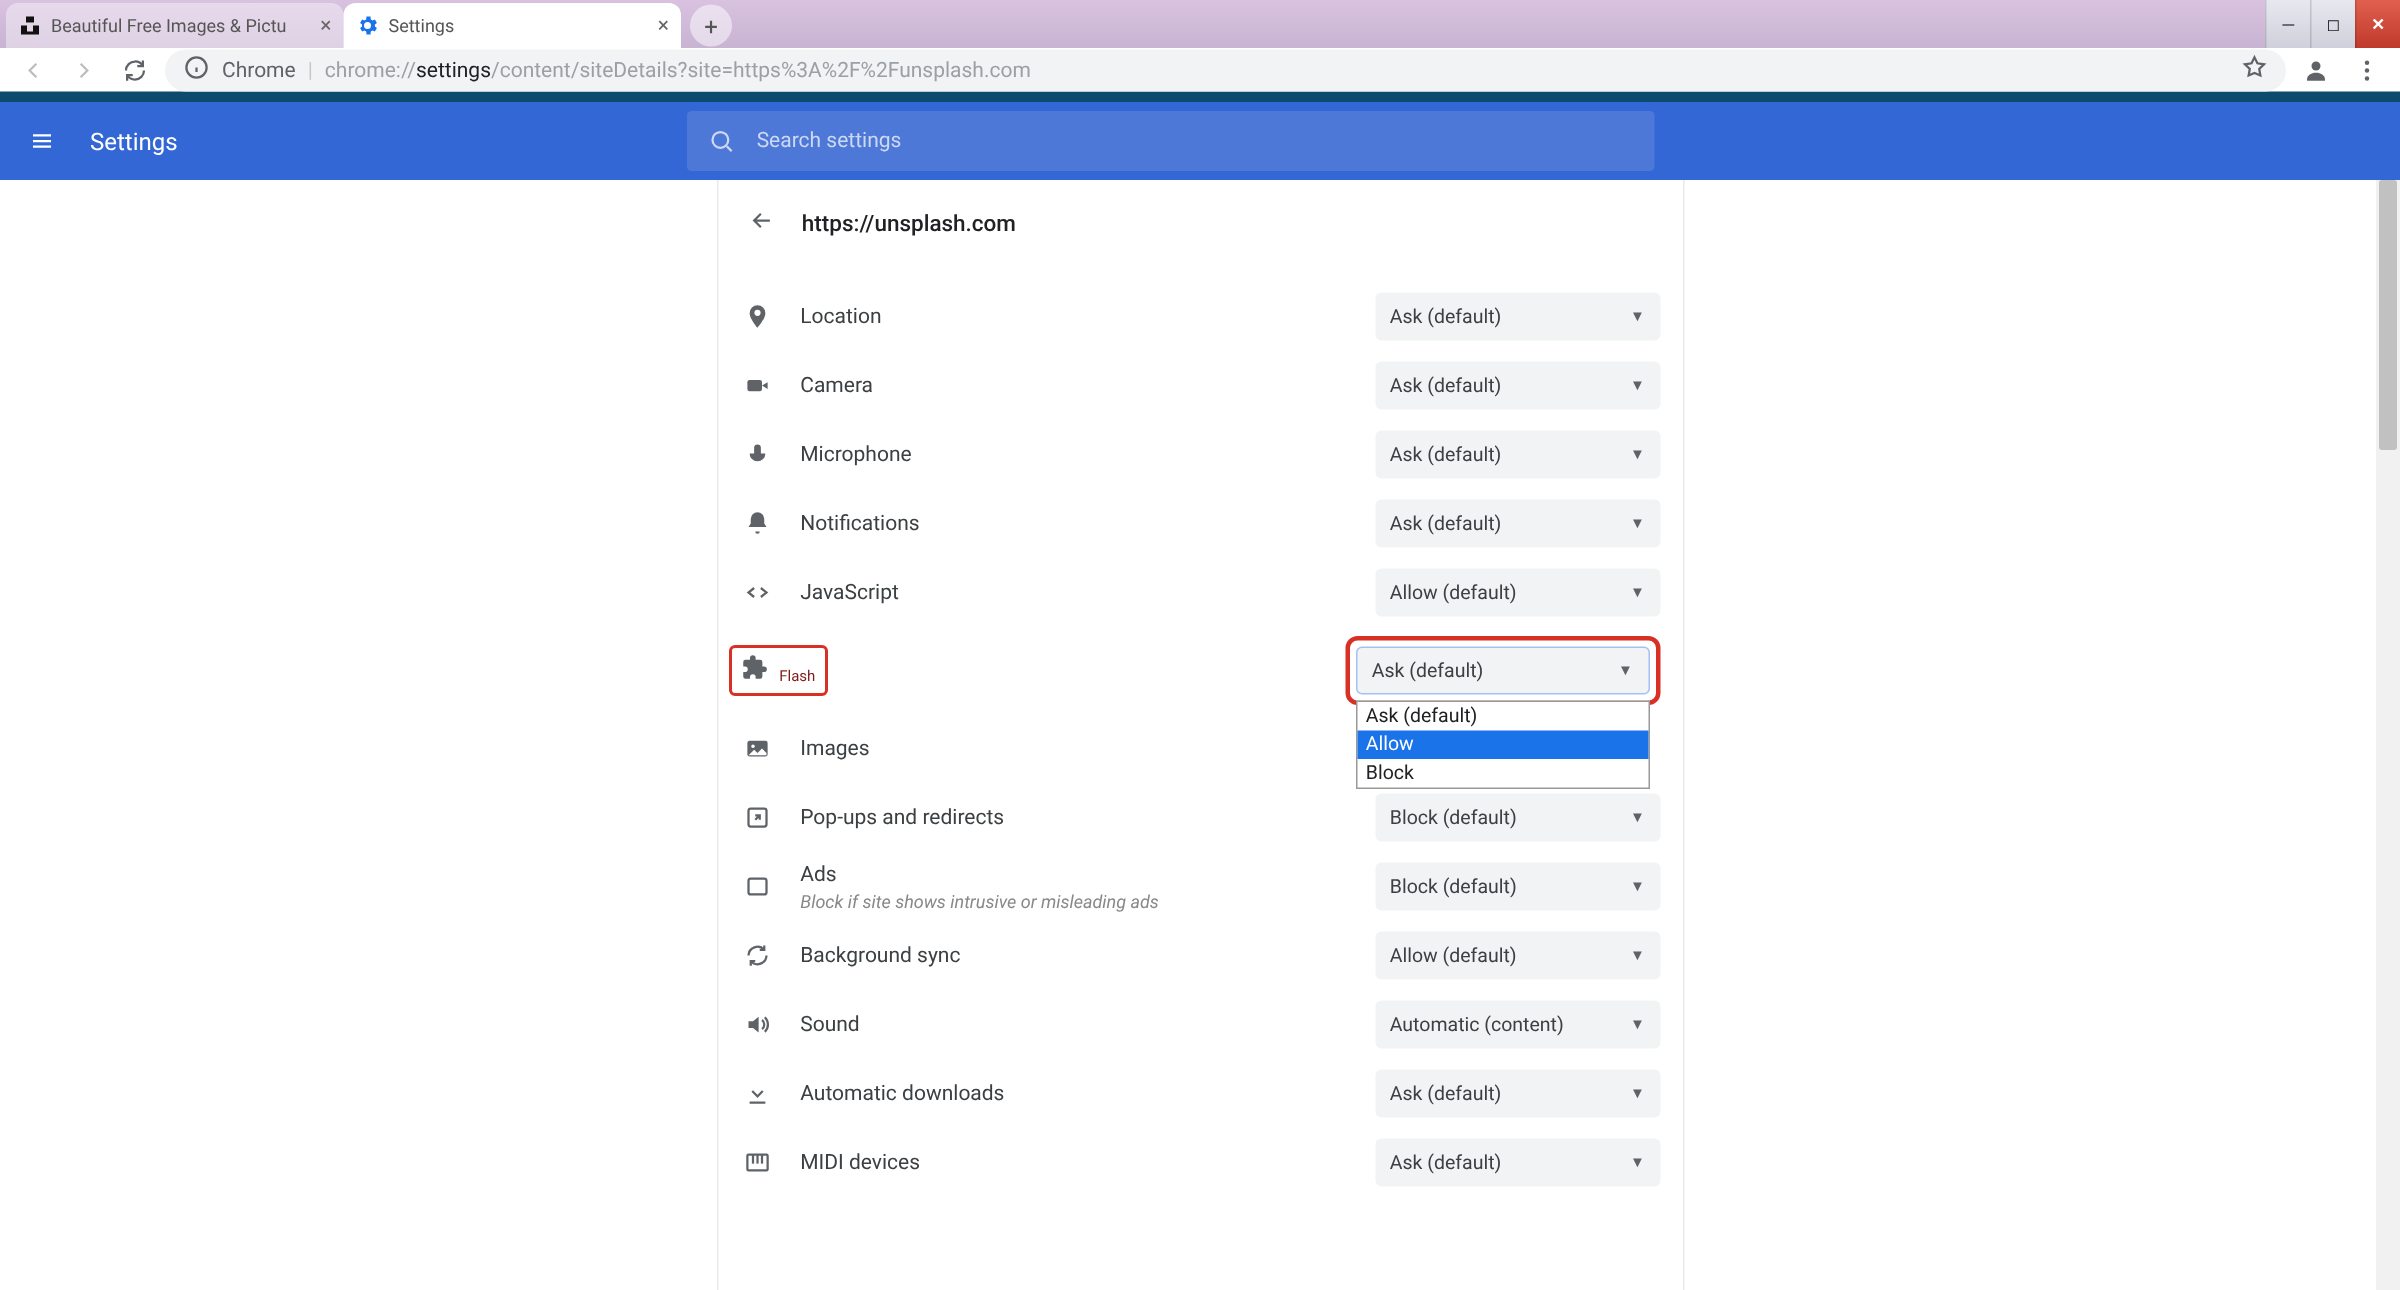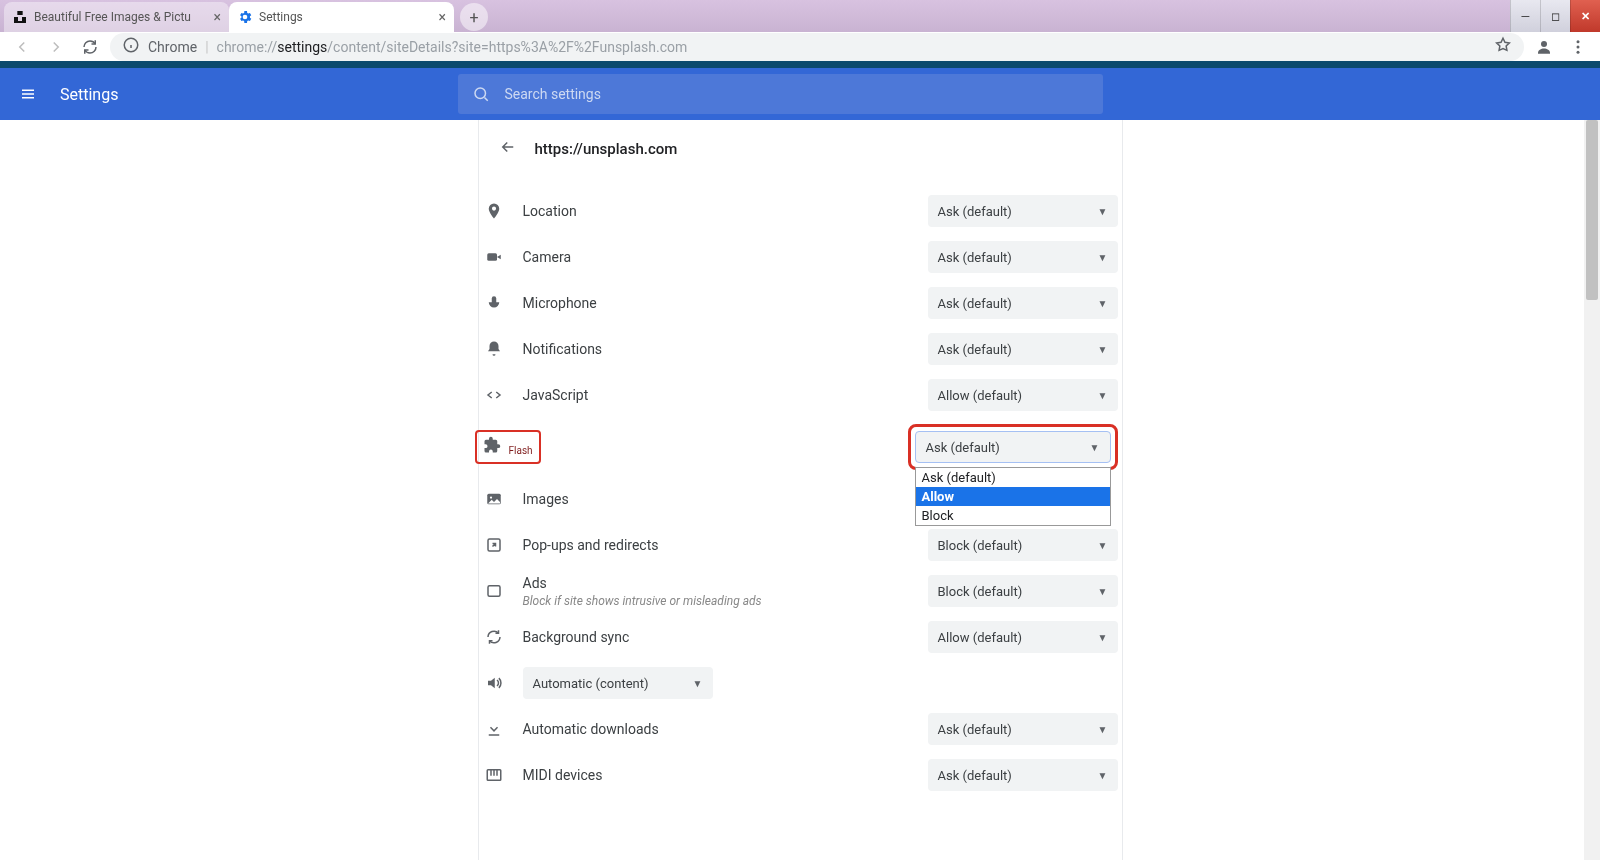--- a/index.html
+++ b/index.html
@@ -37,35 +37,35 @@
   .search-wrap input { background: transparent; border: none; outline: none; color: #fff; font-size: 14px; flex: 1; }
   .search-wrap input::placeholder { color: #cdd9f2; }
 
   
   .content-area { position: absolute; top: 120px; bottom: 0; left: 0; right: 0; background: #fff; display: flex; justify-content: center; }
   .card { width: 645px; background: #fff; border-left: 1px solid #e8eaed; border-right: 1px solid #e8eaed; padding: 0; }
   .site-header { display: flex; align-items: center; gap: 18px; padding: 18px 20px 28px 20px; }
   .site-header .back { color: #5f6368; }
   .site-header .site { font-size: 15px; font-weight: 500; color: #202124; }
 
-  .perm-row { display: flex; align-items: center; padding: 6px 4px; min-height: 46px; gap: 18px; position: relative; }
+  .perm-row { display: flex; align-items: center; padding: 6px 15px; min-height: 46px; gap: 18px; position: relative; }
   .perm-row .icon { width: 22px; color: #5f6368; display:flex; justify-content:center; }
   .perm-row .label { flex: 1; font-size: 14px; color: #3c4043; }
   .perm-row .sublabel { font-size: 12px; color: #888; margin-top: 3px; display:block;font-style:italic; }
   .select { width: 190px; height: 32px; background: #f1f3f4; border-radius: 4px; display: flex; align-items: center; justify-content: space-between; padding: 0 10px; font-size: 13px; color: #3c4043; }
   .select .caret { font-size: 10px; color: #5f6368; }
 
   
   .hl-icon { border: 2px solid #d93025; border-radius: 4px; padding: 4px 6px; margin-left:-8px; }
   .hl-select-wrap { border: 3px solid #d93025; border-radius: 8px; padding: 4px; position: relative; width: 210px; }
   .hl-select-wrap .select { width: 100%; border: 1px solid #a5c0f3; background: #f1f3f4; }
 
   .dropdown { position: absolute; top: 40px; left: 4px; right: 4px; background: #fff; border: 1px solid #999; font-size: 13px; z-index: 10; }
   .dropdown .opt { padding: 2px 6px; color: #202124; }
-  .dropdown .opt.sel { background: #1a73e8; color: #fff; font-weight: bold; }
+  .dropdown .opt.sel { background: #1a73e8; color: #fff; }
 
   
   .fake-scroll { position: absolute; right: 0; top: 120px; bottom: 0; width: 16px; background: #f1f1f1; }
   .fake-scroll .thumb { position: absolute; left: 2px; right: 2px; top: 0; height: 180px; background: #c1c1c1; border-radius: 2px; }
 
   svg { width: 18px; height: 18px; }
 </style>
 </head>
 <body>
 
@@ -307,20 +307,21 @@
             <span class="caret">▼</span>
           </div>
         </div>
         <div class="perm-row">
           <span class="icon">
             <svg viewBox="0 0 24 24" fill="#5f6368">
               <path d="M4 9v6h4l5 4V5L8 9H4z"></path>
               <path d="M16 8a5 5 0 010 8M18.5 5.5a9 9 0 010 13" fill="none" stroke="#5f6368" stroke-width="2"></path>
             </svg>
           </span>
+          <span class="label">Sound</span>
           <div class="select">
             <span>Automatic (content)</span>
             <span class="caret">▼</span>
           </div>
         </div>
         <div class="perm-row">
           <span class="icon">
             <svg viewBox="0 0 24 24" fill="#5f6368">
               <path d="M12 3v10l-4-4-1.4 1.4L12 16l5.4-5.6L16 9l-4 4V3zM5 19h14v2H5z"></path>
             </svg>

